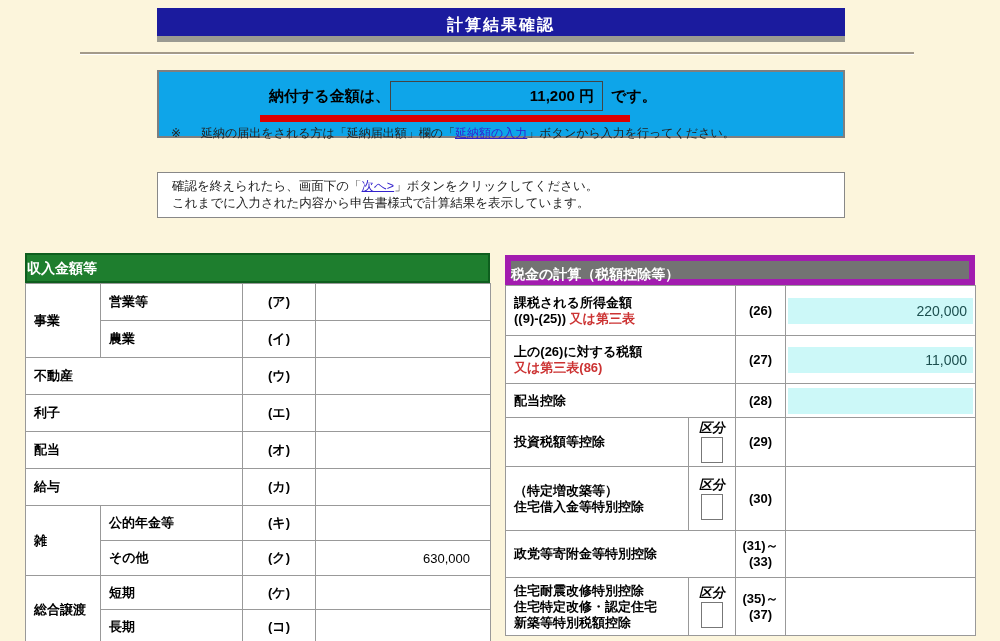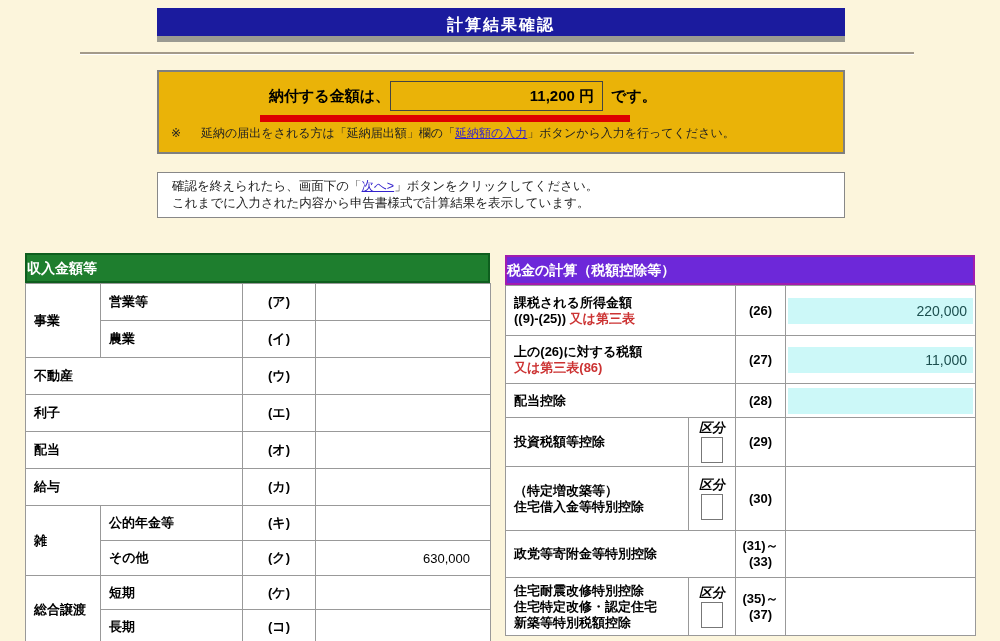--- a/index.html
+++ b/index.html
@@ -8,43 +8,43 @@
 
   
   .title-bar { position:absolute; left:157px; top:8px; width:688px; height:34px;
     background:#1b1b9e; border-bottom:6px solid #9a9a92;
     color:#ffffff; font-size:16px; font-weight:bold; letter-spacing:2px;
     text-align:center; line-height:33px; }
   .hr-line { position:absolute; left:80px; top:52px; width:834px; height:3px;
     border-top:2px solid #a39a8a; border-bottom:1px solid #ffffff; }
 
   
-  .amount-box { position:absolute; left:157px; top:70px; width:688px; height:84px;
-    background:#eab308; border:2px solid #7f7f7f; }
+  .amount-box { position:absolute; left:157px; top:70px; width:688px; height:68px;
+    background:#0ea5e9; border:2px solid #7f7f7f; }
   .amount-row { position:absolute; left:110px; top:9px; display:flex; align-items:center; }
   .amount-label { font-size:15px; font-weight:bold; color:#000; }
   .amount-field { width:213px; height:30px; border:1px solid #444; line-height:28px;
     text-align:right; padding-right:8px; font-size:15px; font-weight:bold; color:#000; }
   .amount-suffix { font-size:15px; font-weight:bold; margin-left:8px; }
   .red-underline { position:absolute; left:101px; top:43px; width:370px; height:7px; background:#dd0000; }
   .amount-note { position:absolute; left:12px; top:53px; font-size:12px; color:#222; }
   .amount-note .mark { margin-right:20px; }
   a.link { color:#3322cc; text-decoration:underline; cursor:pointer; }
 
   
   .info-box { position:absolute; left:157px; top:172px; width:688px; height:46px;
     background:#ffffff; border:1px solid #888; padding:5px 14px;
     font-size:12.5px; color:#222; line-height:17px; }
 
   
   .tbl-wrap { position:absolute; }
   .tbl-header { height:30px; color:#fff; font-weight:bold; font-size:14px;
     line-height:26px; }
   .green-h { background:#1e7e2e; border:2px solid #0e5e1e; }
-  .purple-h { background:#6d28d9; border:2px solid #a21caf; }
+  .purple-h { background:#737373; border:6px solid #a21caf; }
   table.tbl { border-collapse:collapse; background:#ffffff; table-layout:fixed; }
   table.tbl td { border:1px solid #999; font-size:13px; color:#000; vertical-align:middle;
     overflow:hidden; }
   table.tbl { border:1px solid #808080; }
   td.lbl { font-weight:bold; padding-left:8px; line-height:16px; }
   td.code { font-weight:bold; font-size:14px; text-align:center; line-height:16px; }
   td.val { text-align:right; padding-right:20px; font-size:13.5px; color:#444; }
   .h37 { height:37px; } .h35 { height:35px; } .h34 { height:34px; }
   .h50 { height:50px; } .h48 { height:48px; } .h49 { height:49px; }
   .h64 { height:64px; } .h47 { height:47px; } .h58 { height:58px;margin-left:12px; }

